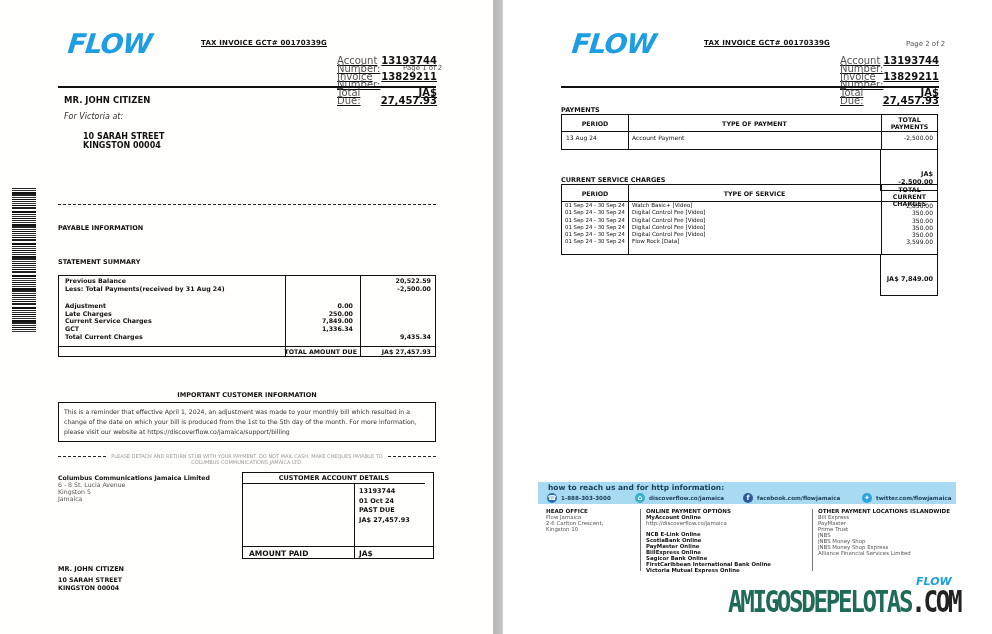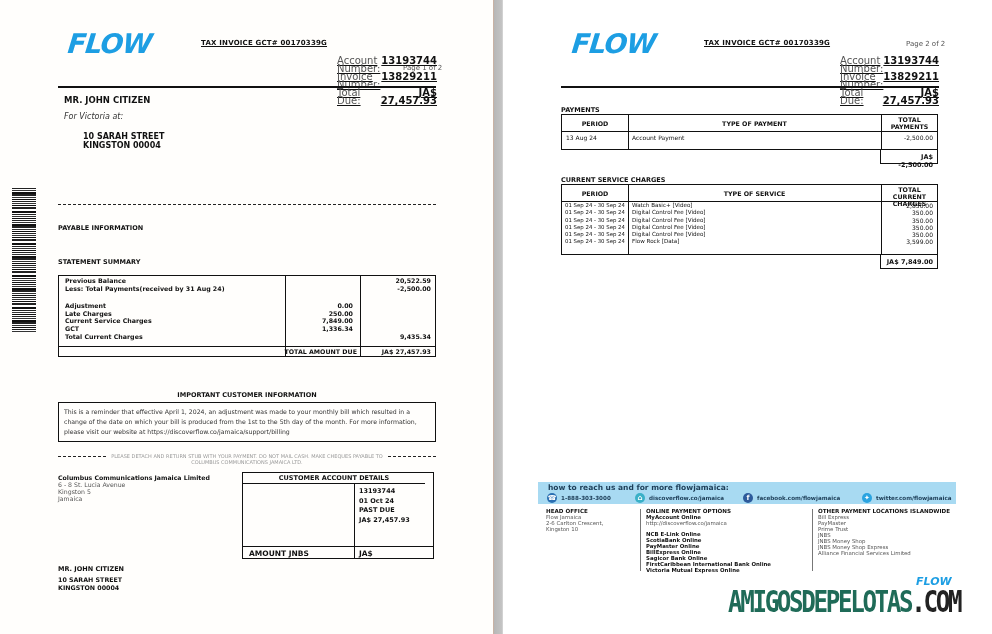--- a/index.html
+++ b/index.html
@@ -40,21 +40,21 @@
   .detach { font-size: 5px; color: #999; text-align: center; line-height: 6px; }
 
   .remit { font-size: 6.2px; line-height: 7px; color: #555; }
   .remit b { color: #111; }
   .cad { position: absolute; border: 1px solid #111; font-size: 6.5px; font-weight: bold; }
 
   .tbl { position: absolute; border: 1px solid #111; font-size: 6px; }
   .tbl .hcell { position: absolute; font-weight: bold; text-align: center; font-size: 6.3px; }
   .tbl .vl { position: absolute; top: 0; bottom: 0; border-left: 1px solid #111; }
   .tbl .hl { position: absolute; left: 0; right: 0; border-top: 1px solid #111; }
-  .tot { position: absolute; border: 1px solid #111; font-size: 6.5px; font-weight: bold; text-align: right; padding: 3px 4px; }
+  .tot { position: absolute; border: 1px solid #111; font-size: 6.5px; font-weight: bold; text-align: right; padding: 20px 4px; }
 
   .reach { position: absolute; left: 538px; top: 482px; width: 418px; height: 22px; background: #a8daf2; }
   .reach .h { position: absolute; left: 10px; top: 1px; font-size: 7.5px; font-weight: bold; color: #1c3d57; }
   .reach .it { position: absolute; top: 11px; font-size: 5.6px; font-weight: bold; color: #1c3d57; display: flex; align-items: center; gap: 4px; white-space: nowrap; }
   .ic { width: 10px; height: 10px; border-radius: 50%; background: #2a6fb2; color: #fff; font-size: 7px; line-height: 10px; text-align: center; font-weight: bold; display: inline-block; }
   .ic.home { background: #39b0c7; }
   .ic.fb { background: #2d5a9b; }
   .ic.tw { background: #2aa3e0; }
 
   .info { position: absolute; font-size: 5.4px; line-height: 6px; color: #555; }
@@ -151,21 +151,21 @@
   <div class="cad" style="left:242px;top:472px;width:192px;height:87px;">
     <div style="position:absolute;left:0;right:8px;top:0;height:11px;border-bottom:1px solid #111;text-align:center;line-height:11px;">CUSTOMER  ACCOUNT  DETAILS</div>
     <div style="position:absolute;left:111px;top:11px;bottom:0;border-left:1px solid #111;"></div>
     <div style="position:absolute;left:0;right:0;top:73px;border-top:1px solid #111;"></div>
     <div style="position:absolute;left:116px;top:14px;line-height:9.5px;">
       <div>13193744</div>
       <div>01 Oct 24</div>
       <div>PAST DUE</div>
       <div>JA$ 27,457.93</div>
     </div>
-    <div style="position:absolute;left:6px;top:76px;font-size:7.5px;">AMOUNT JNBS</div>
+    <div style="position:absolute;left:6px;top:76px;font-size:7.5px;">AMOUNT PAID</div>
     <div style="position:absolute;left:116px;top:76px;font-size:7.5px;">JA$</div>
   </div>
 
   <div class="abs name" style="left:58px;top:565px;font-size:6.5px;">MR. JOHN CITIZEN</div>
   <div class="abs addr" style="left:58px;top:576px;font-size:6.3px;line-height:8px;">
     <div>10 SARAH STREET</div>
     <div>KINGSTON 00004</div>
   </div>
 </div>
 
@@ -236,21 +236,21 @@
     <div>350.00</div>
     <div>350.00</div>
     <div>350.00</div>
     <div>350.00</div>
     <div>3,599.00</div>
   </div>
 </div>
 <div class="tot" style="left:880px;top:254px;width:58px;height:15px;">JA$ 7,849.00</div>
 
 <div class="reach">
-  <div class="h">how to reach us and for more flowjamaica:</div>
+  <div class="h">how to reach us and for http information:</div>
   <div class="it" style="left:9px;">
     <span class="ic">☎</span>
     <span>1-888-303-3000</span>
   </div>
   <div class="it" style="left:97px;">
     <span class="ic home">⌂</span>
     <span>discoverflow.co/jamaica</span>
   </div>
   <div class="it" style="left:205px;">
     <span class="ic fb">f</span>

